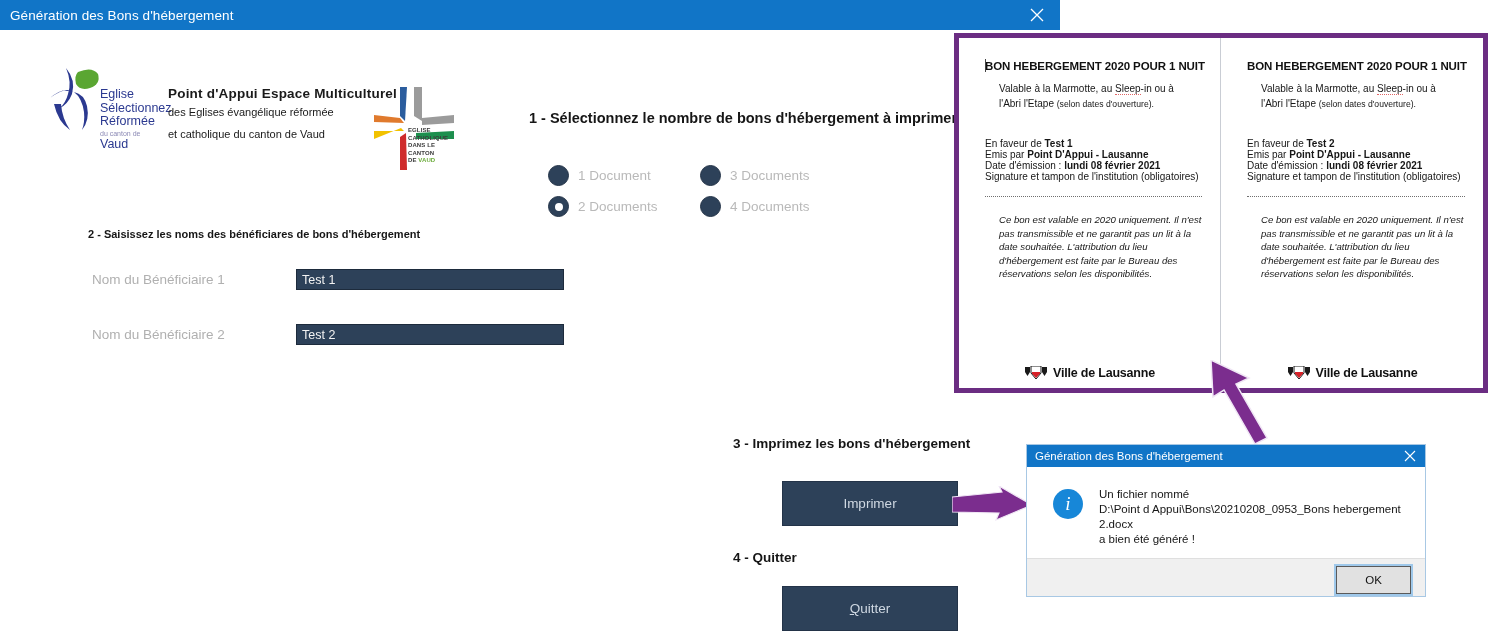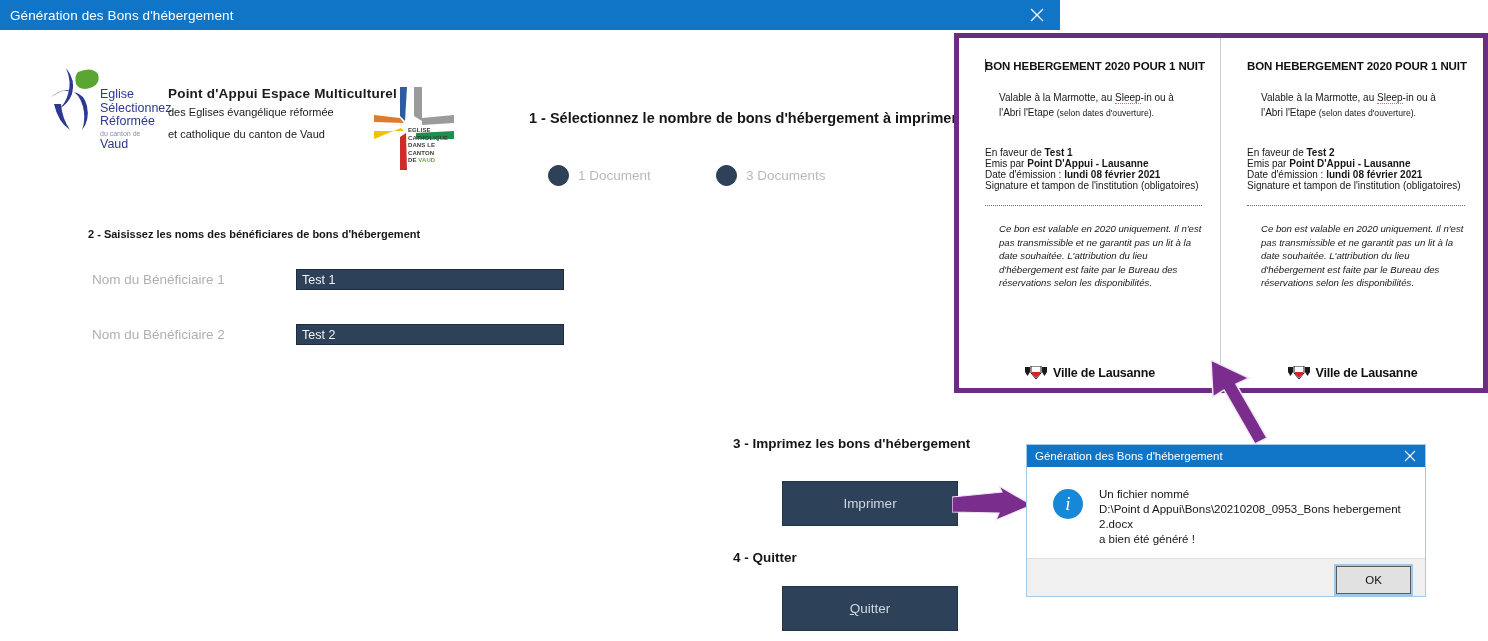--- a/index.html
+++ b/index.html
@@ -51,21 +51,21 @@
     position: absolute; left: 38px; top: 42px;
     font-size: 6px; line-height: 7.6px; font-weight: bold; color: #3b3b3b;
     letter-spacing: .1px;
   }
   .logo-cath .cath-txt .vaud { color: #6aab3a; }
 
   
   .step1-title { position: absolute; left: 529px; top: 110px; font-size: 14.5px; font-weight: bold; color: #161616; white-space: nowrap; }
 
   .radio-grid { position: absolute; left: 548px; top: 160px; width: 360px; }
-  .radio-row { display: flex; gap: 16px; }
+  .radio-row { display: flex; }
   .radio-item { display: flex; align-items: center; height: 31px; }
   .radio-item.col1 { width: 152px; }
   .radio-dot {
     width: 21px; height: 21px; border-radius: 50%;
     background: #2d4159; border: 1px solid #253549;
     display: flex; align-items: center; justify-content: center;
     flex: none;
   }
   .radio-dot .inner { width: 8px; height: 8px; border-radius: 50%; background: #ffffff; }
   .radio-label { font-size: 13.5px; color: #b9b9b9; margin-left: 9px; white-space: nowrap; }
@@ -109,21 +109,21 @@
   }
   .preview-inner { position:absolute; inset:0; display: flex; }
   .doc-col {
     width: 50%; height: 100%; position: relative;
     padding: 22px 18px 0 26px;
   }
   .doc-col.left { border-right: 1px solid #c9cdd4; }
   .doc-h1 {
     font-size: 11.5px; font-weight: bold; color: #111;
     letter-spacing: -0.1px; white-space: nowrap;
-    margin-bottom: 18px;
+    margin-bottom: 9px;
   }
   .doc-caret { position:absolute; left: 26px; top: 21px; width:1px; height:13px; background:#444; }
   .doc-sub {
     font-size: 10px; color: #161616; line-height: 15px;
     padding-left: 14px;
   }
   .doc-sub .wavy { border-bottom: 1.5px dotted #e06666; }
   .doc-sub .tiny { font-size: 8.6px; }
   .doc-line { font-size: 10px; color: #161616; }
   .doc-line b { font-weight: bold; }
@@ -252,20 +252,32 @@
 
 <div class="radio-grid">
   <div class="radio-row">
     <div class="radio-item col1">
       <span class="radio-dot"></span>
       <span class="radio-label">1 Document</span>
     </div>
     <div class="radio-item">
       <span class="radio-dot"></span>
       <span class="radio-label">3 Documents</span>
+    </div>
+  </div>
+  <div class="radio-row">
+    <div class="radio-item col1">
+      <span class="radio-dot">
+          <span class="inner"></span>
+        </span>
+      <span class="radio-label">2 Documents</span>
+    </div>
+    <div class="radio-item">
+      <span class="radio-dot"></span>
+      <span class="radio-label">4 Documents</span>
     </div>
   </div>
 </div>
 
 <div class="step2-title">2 - Saisissez les noms des bénéficiares de bons d'hébergement</div>
 
 <div class="field-label l1">Nom du Bénéficiaire 1</div>
 <input class="field-input i1" type="text" value="Test 1" style="">
 
 <div class="field-label l2">Nom du Bénéficiaire 2</div>

